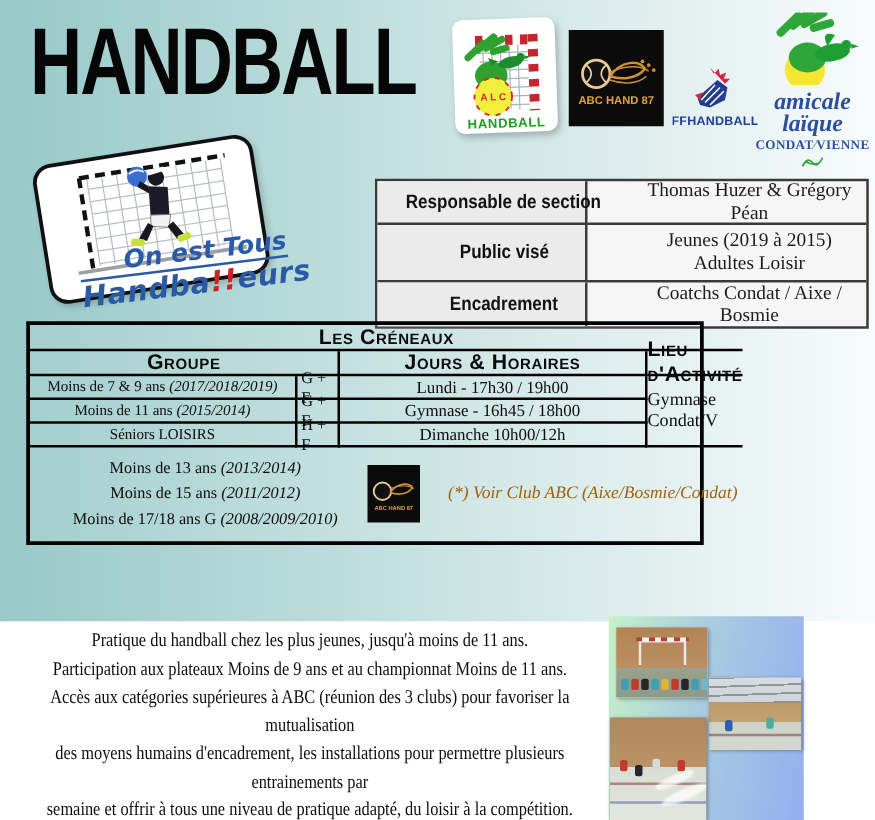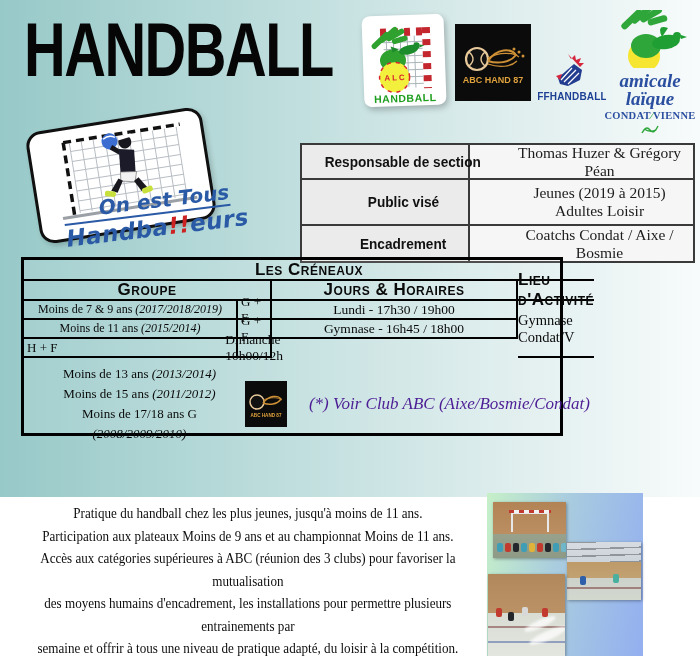--- a/index.html
+++ b/index.html
@@ -76,22 +76,22 @@
   .serif { font-family:"Liberation Serif", serif; }
   .sched .name { font-size:12px; }
   .sched .name em, .years-it { font-style:italic; }
   .sched .gf { font-size:13px; justify-content:flex-start; padding-left:3px; }
   .sched .hor { font-size:13.5px; }
   .sched .lieu { grid-column:4; grid-row:3/6; font-size:14.5px; }
   .sched .note-row { grid-column:1/-1; display:flex; align-items:center; padding:6px 4px 8px 26px; }
   .note-lines { width:238px; text-align:center; font-family:"Liberation Serif", serif;
     font-size:13px; line-height:1.55; color:#0a0a0a; }
   .abc-mini { width:42px; height:46px; background:#0b0b0b; margin-left:16px; flex:none; }
-  .note-text { font-family:"Liberation Serif", serif; font-style:italic; font-size:17px;
-    margin-left:22px; color:#4c1d95; white-space:nowrap; }
+  .note-text { font-family:"Liberation Serif", serif; font-style:italic; font-size:14px;
+    margin-left:22px; color:#a16207; white-space:nowrap; }
   
   .bottom-text {
     position:absolute; left:10px; top:502px; width:563px;
     transform:scaleX(0.845); transform-origin:0 0;
     font-family:"Liberation Serif", serif; font-size:15.5px; line-height:22.5px;
     color:#0d0d0d; text-align:center;
   }
   .collage {
     position:absolute; left:487px; top:493px; width:156px; height:163px;
     background:linear-gradient(100deg,#c6f0c8 0%,#a9ccdf 45%,#93aff0 100%);
@@ -276,20 +276,23 @@
 
     <div class="sc serif name bb br"><span>Moins de 7 &amp; 9 ans</span>&nbsp;<em>(2017/2018/2019)</em></div>
     <div class="sc serif gf bb br">G + F</div>
     <div class="sc serif hor bb br">Lundi - 17h30 / 19h00</div>
     <div class="sc serif lieu bb">Gymnase Condat/V</div>
 
     <div class="sc serif name bb br"><span>Moins de 11 ans</span>&nbsp;<em>(2015/2014)</em></div>
     <div class="sc serif gf bb br">G + F</div>
     <div class="sc serif hor bb br">Gymnase - 16h45 / 18h00</div>
 
+    <div class="sc serif name bb br">
+        <span>Séniors LOISIRS</span>
+      </div>
     <div class="sc serif gf bb br">H + F</div>
     <div class="sc serif hor bb br">Dimanche 10h00/12h</div>
 
     <div class="note-row">
       <div class="note-lines">
         <div><span>Moins de 13 ans </span><span class="years-it">(2013/2014)</span></div>
         <div><span>Moins de 15 ans </span><span class="years-it">(2011/2012)</span></div>
         <div><span>Moins de 17/18 ans G </span><span class="years-it">(2008/2009/2010)</span></div>
       </div>
       <div class="abc-mini">

